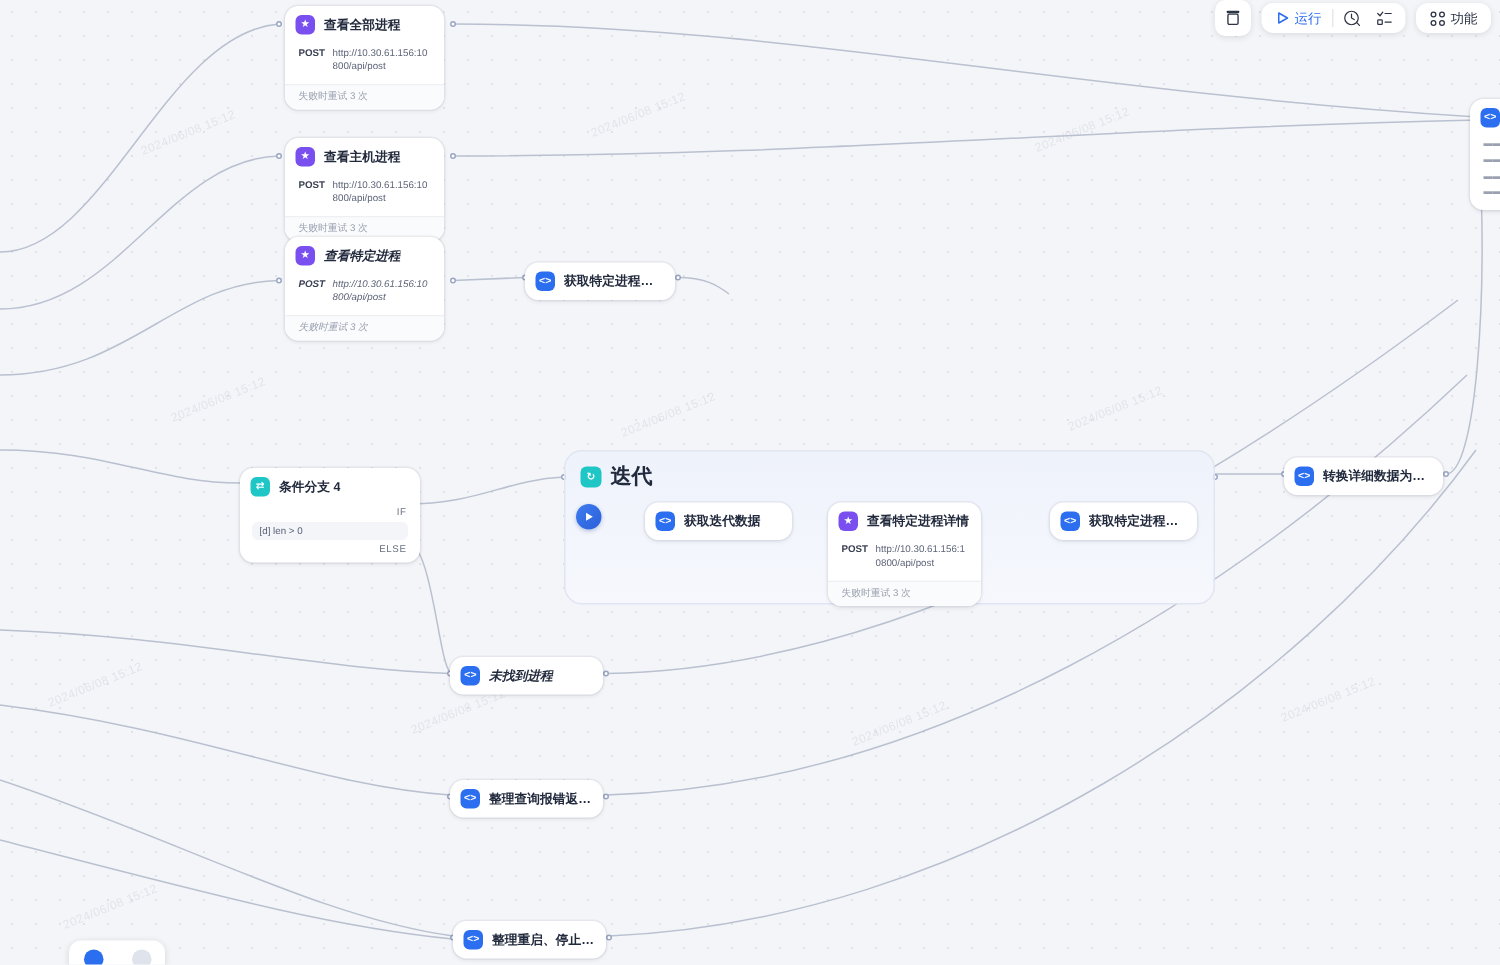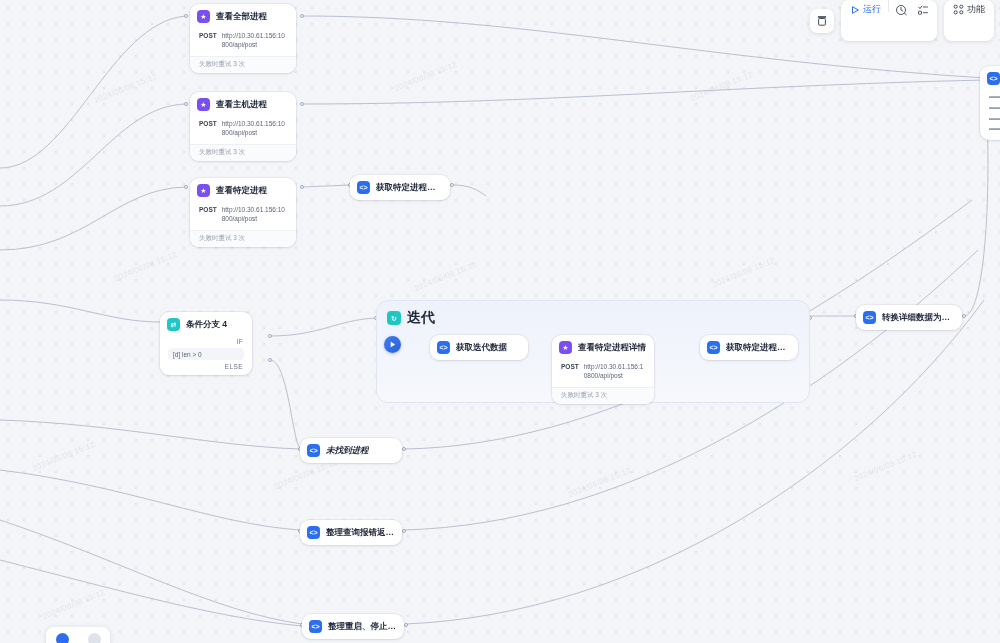--- a/index.html
+++ b/index.html
@@ -186,22 +186,22 @@
     gap: 7px;
     align-items: center;
     z-index: 40;
   }
 
   .tb-group {
     background: #ffffff;
     border-radius: 8px;
     box-shadow: 0 1px 4px rgba(20,30,60,0.12);
     display: flex;
-    align-items: flex-start;
-    height: 41px;
+    align-items: center;
+    height: 20px;
     padding: 0 4px;
     gap: 2px;
   }
 
   .tb-btn {
     display: flex;
     align-items: center;
     gap: 3px;
     height: 19px;
     padding: 0 5px;
@@ -359,40 +359,40 @@
       <span class="node-icon" style="background:#7a4ff0;">★</span>
       <span class="node-title">查看主机进程</span>
     </div>
     <div class="node-body">
       <span class="method">POST</span>
       <span class="url">http://10.30.61.156:10800/api/post</span>
     </div>
     <div class="node-foot">失败时重试 3 次</div>
   </div>
 
-  <div class="node" style="left:190px; top:178px; width:106px;">
+  <div class="node" style="left:190px; top:158px; width:106px;font-style:italic;">
     <div class="node-head">
       <span class="node-icon" style="background:#7a4ff0;">★</span>
       <span class="node-title">查看特定进程</span>
     </div>
     <div class="node-body">
       <span class="method">POST</span>
       <span class="url">http://10.30.61.156:10800/api/post</span>
     </div>
     <div class="node-foot">失败时重试 3 次</div>
   </div>
 
   <div class="node" style="left:350px; top:175px; width:100px;">
     <div class="node-head">
       <span class="node-icon" style="background:#2b6ef0;">&lt;&gt;</span>
       <span class="node-title">获取特定进程详情</span>
     </div>
   </div>
 
-  <div class="node" style="left:160px; top:312px; width:92px;">
+  <div class="node" style="left:160px; top:312px; width:120px;">
     <div class="node-head">
       <span class="node-icon" style="background:#1ec6c6;">⇄</span>
       <span class="node-title">条件分支 4</span>
     </div>
     <div class="cond-row">
       <span>IF</span>
     </div>
     <div class="cond-expr">[d] len &gt; 0</div>
     <div class="cond-row" style="padding-bottom:5px;">
       <span>ELSE</span>

